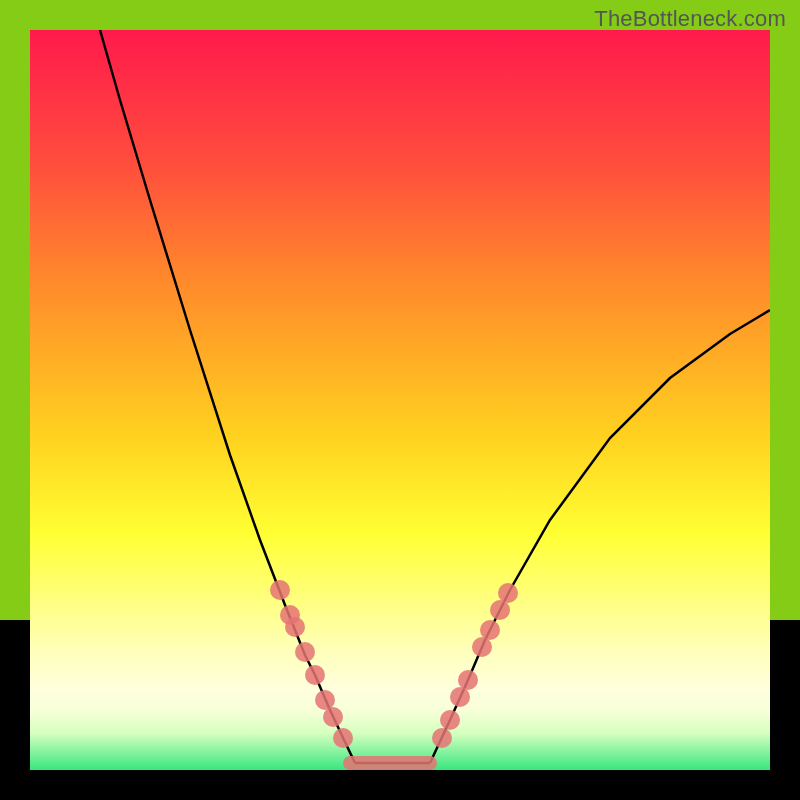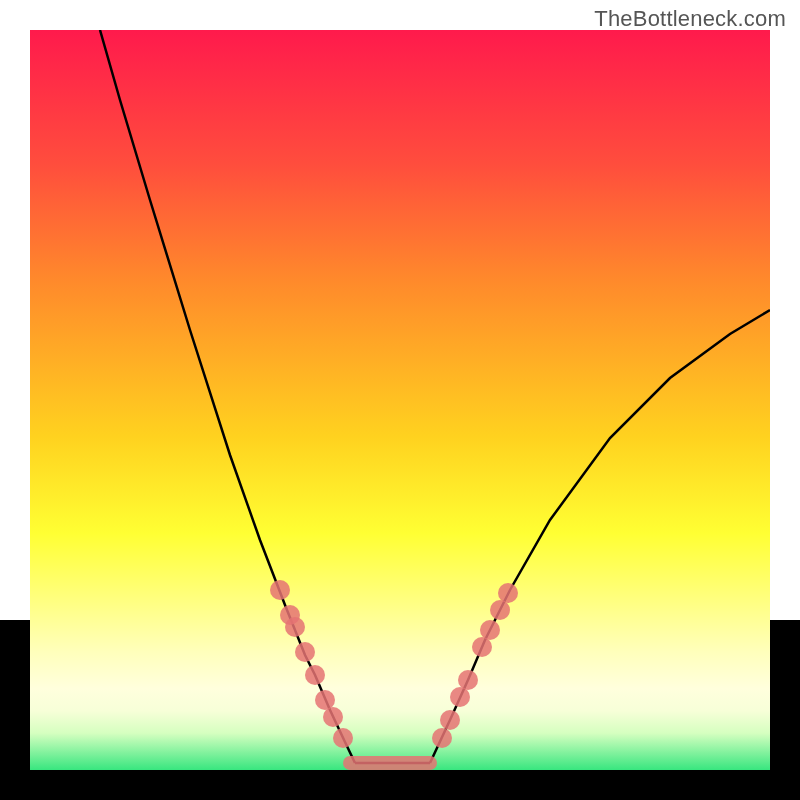--- a/index.html
+++ b/index.html
@@ -8,21 +8,21 @@
     width: 800px;
     height: 800px;
     background: #000000;
     overflow: hidden;
     font-family: Arial, Helvetica, sans-serif;
   }
   .frame {
     position: relative;
     width: 800px;
     height: 620px;
-    background: #ffffff;
+    background: #84cc16;
   }
   .watermark {
     position: absolute;
     top: 6px;
     right: 14px;
     color: #555555;
     font-size: 22px;
     letter-spacing: 0.2px;
     z-index: 10;
     font-weight: 400;

